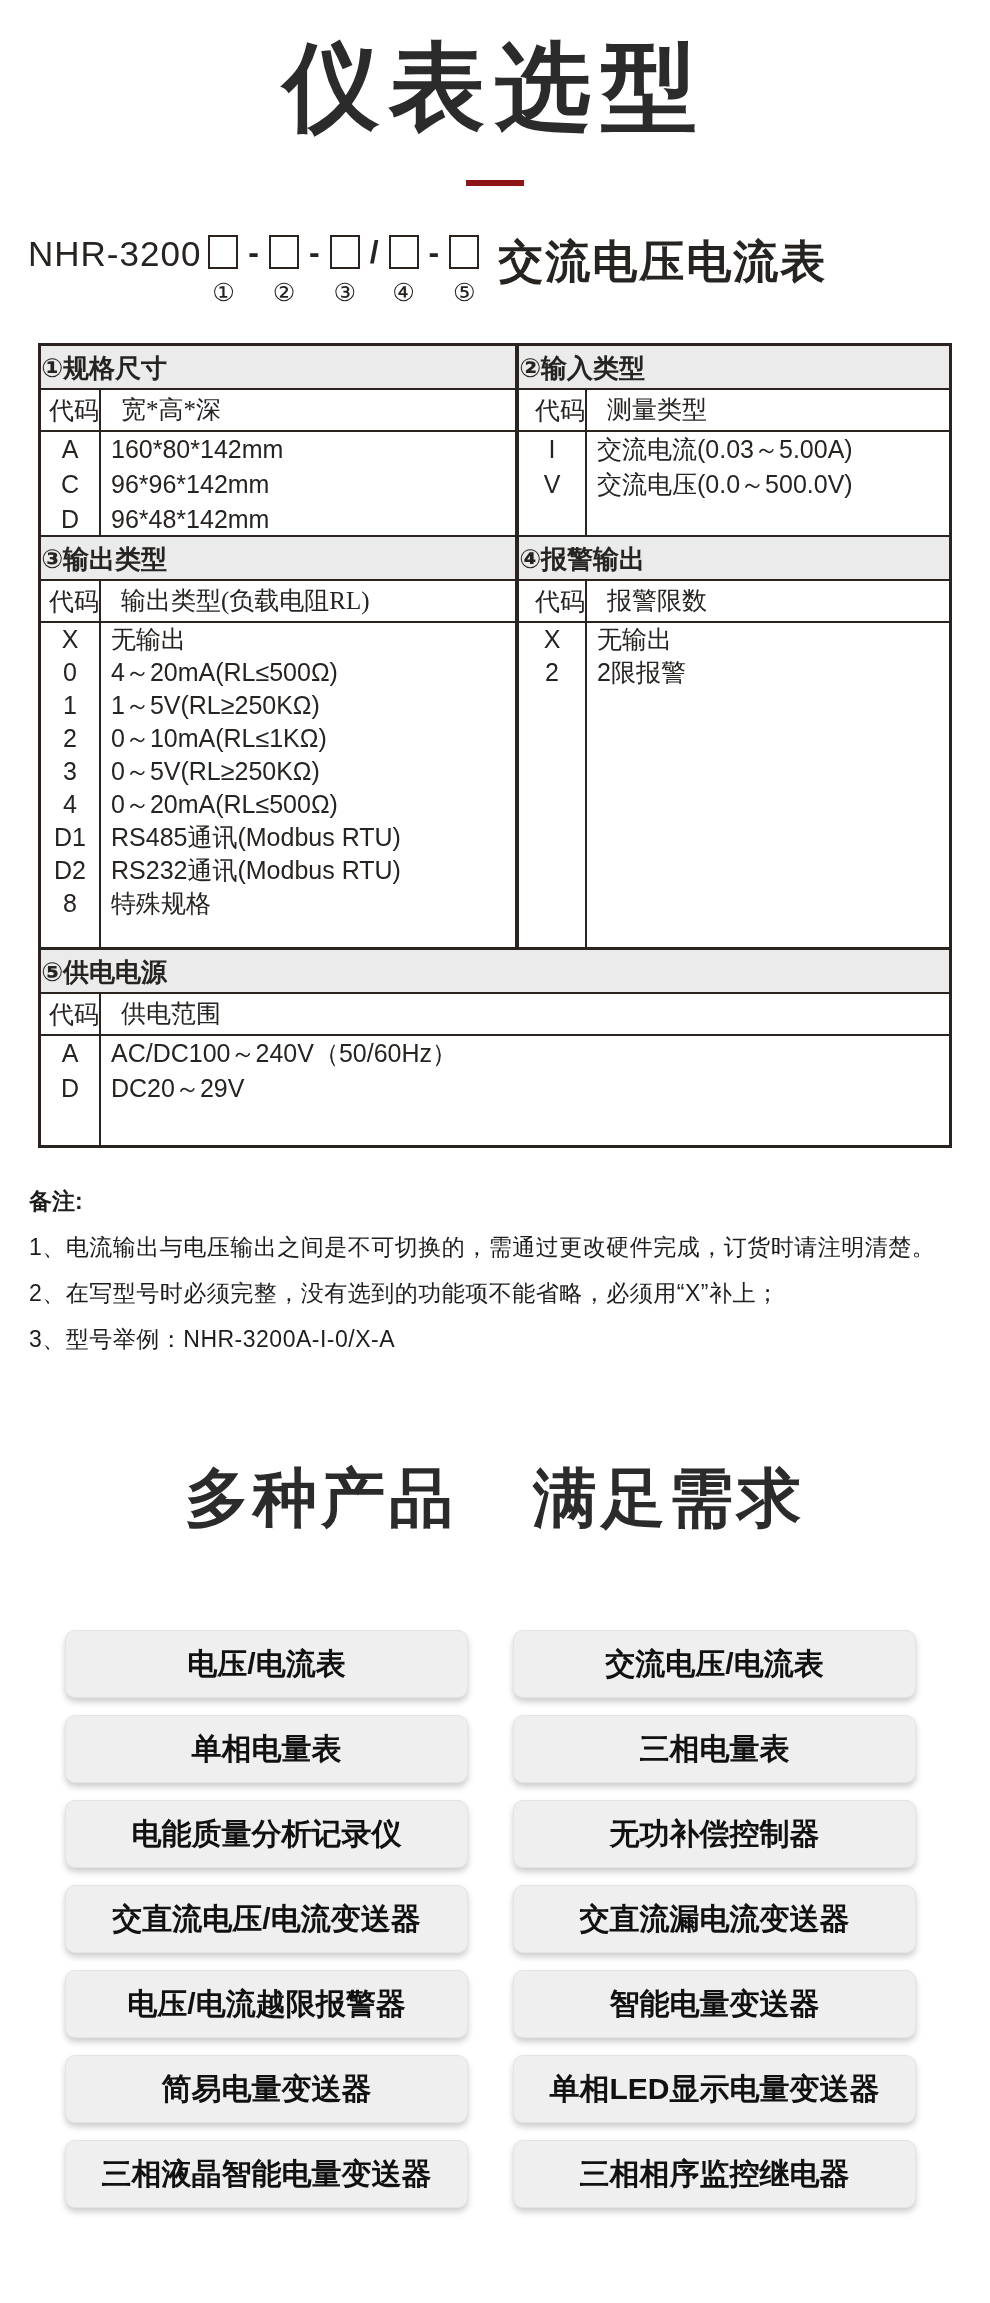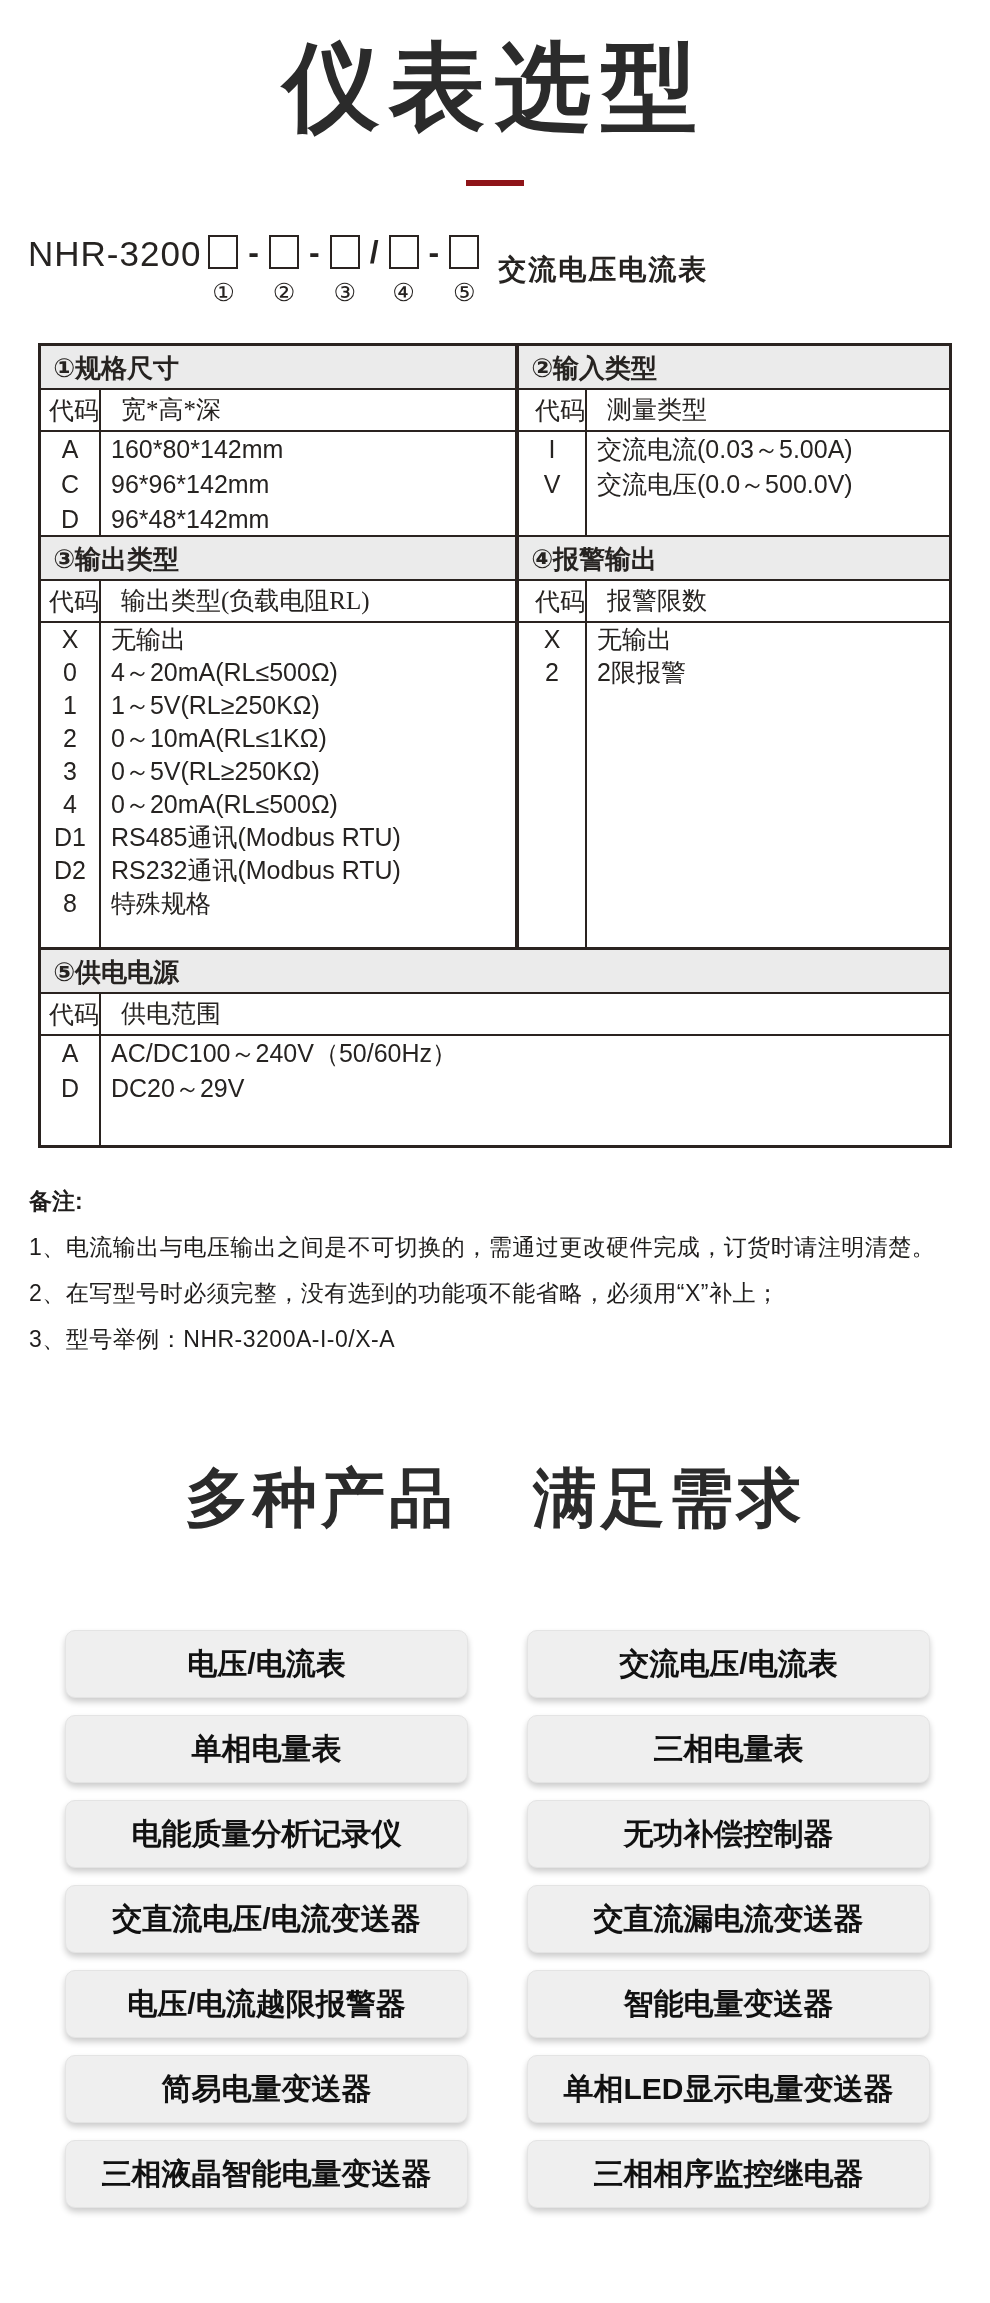--- a/index.html
+++ b/index.html
@@ -32,34 +32,34 @@
   .model-line{
     margin:46px 0 0 28px;
     display:flex;align-items:flex-start;
     white-space:nowrap;
   }
   .model-prefix{font-size:35px;font-weight:400;letter-spacing:1px;margin-top:2px;}
   .model-slot{display:flex;flex-direction:column;align-items:center;margin:0 7px;}
   .model-box{width:30px;height:34px;border:2px solid var(--bc);margin-top:3px;background:#fff;}
   .model-marker{font-size:25px;margin-top:9px;color:var(--txt);}
   .model-sep{font-size:32px;font-weight:700;margin-top:2px;padding:0 3px;}
-  .model-suffix{font-size:28px;font-weight:600;margin-left:12px;letter-spacing:2px;margin-top:19px;}
+  .model-suffix{font-size:45px;font-weight:600;margin-left:12px;letter-spacing:2px;}
 
   
   .ptable{
     width:914px;margin:36px 0 0 38px;
     border:3px solid var(--bc);
     font-size:25px;color:var(--txt);
   }
   .ptable-top{display:flex;}
   .half-left{width:478px;border-right:4px solid var(--bc);}
   .half-right{flex:1;}
   .sec-hdr{
     height:44px;line-height:44px;background:var(--hdr);
-    font-weight:600;font-size:26px;padding-left:12px;
+    font-weight:600;font-size:26px;
     border-bottom:2px solid var(--bc);
   }
   .col-hdr{display:flex;border-bottom:2px solid var(--bc);height:42px;line-height:40px;}
   .col-hdr .code{border-right:2px solid var(--bc);text-align:right;flex:none;}
   .col-hdr .label{flex:1;padding-left:20px;font-family:Liberation Serif, serif;}
   .w60{width:60px;}
   .w68{width:68px;}
   .darea{display:flex;border-bottom:2px solid var(--bc);}
   .darea.last{border-bottom:none;}
   .dcol{display:flex;flex-direction:column;}
@@ -77,21 +77,21 @@
   .notes{margin:38px 0 0 29px;font-size:23px;color:#1f1d1c;}
   .notes-label{font-weight:700;}
   .note-item{margin-top:15px;letter-spacing:0.5px;}
 
   
   .products-title{
     margin-top:100px;display:flex;justify-content:center;gap:76px;
     font-size:64px;font-weight:800;color:#2b2b2b;letter-spacing:4px;
   }
   .product-grid{margin:88px 0 0 65px;}
-  .product-row{display:flex;gap:59px;margin-bottom:17px;}
+  .product-row{display:flex;gap:45px;margin-bottom:17px;}
   .product-button{
     width:403px;height:68px;
     background:var(--btn);
     border:1px solid #e4e4e4;
     border-radius:10px;
     box-shadow:0 4px 6px rgba(0,0,0,0.20);
     display:flex;align-items:center;justify-content:center;
     font-size:30px;font-weight:700;color:#111;
     cursor:pointer;white-space:nowrap;
   }

